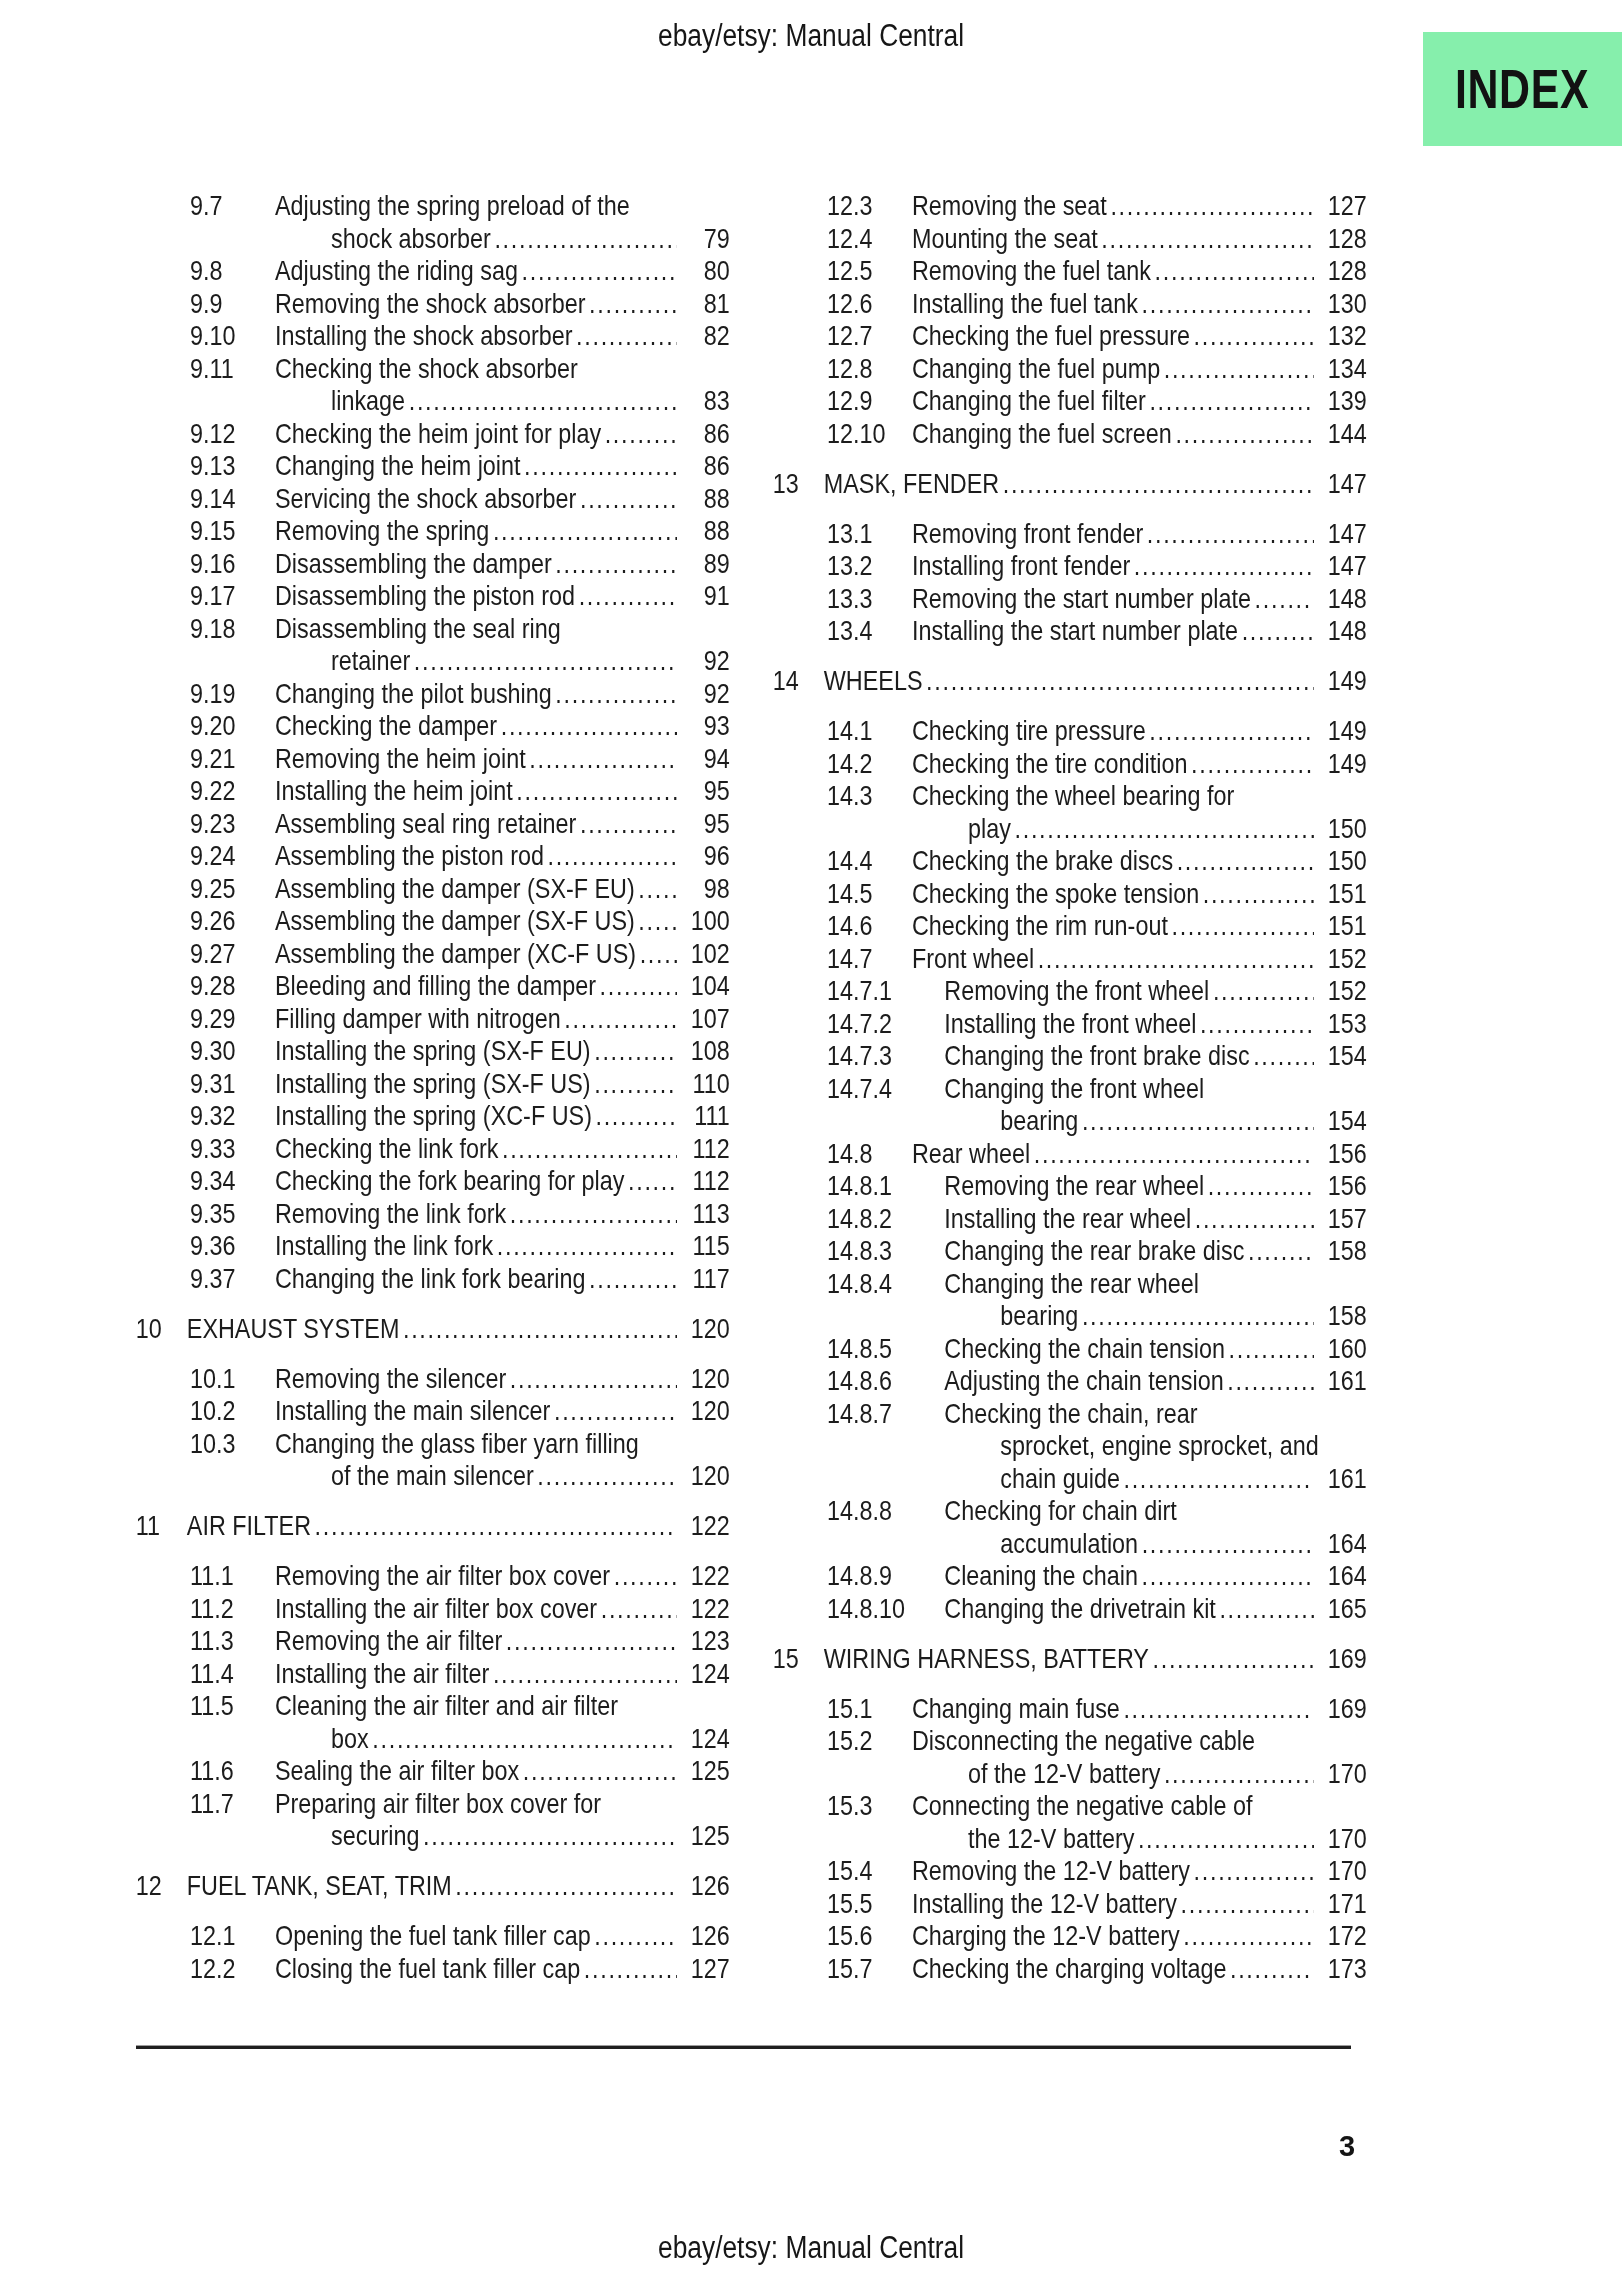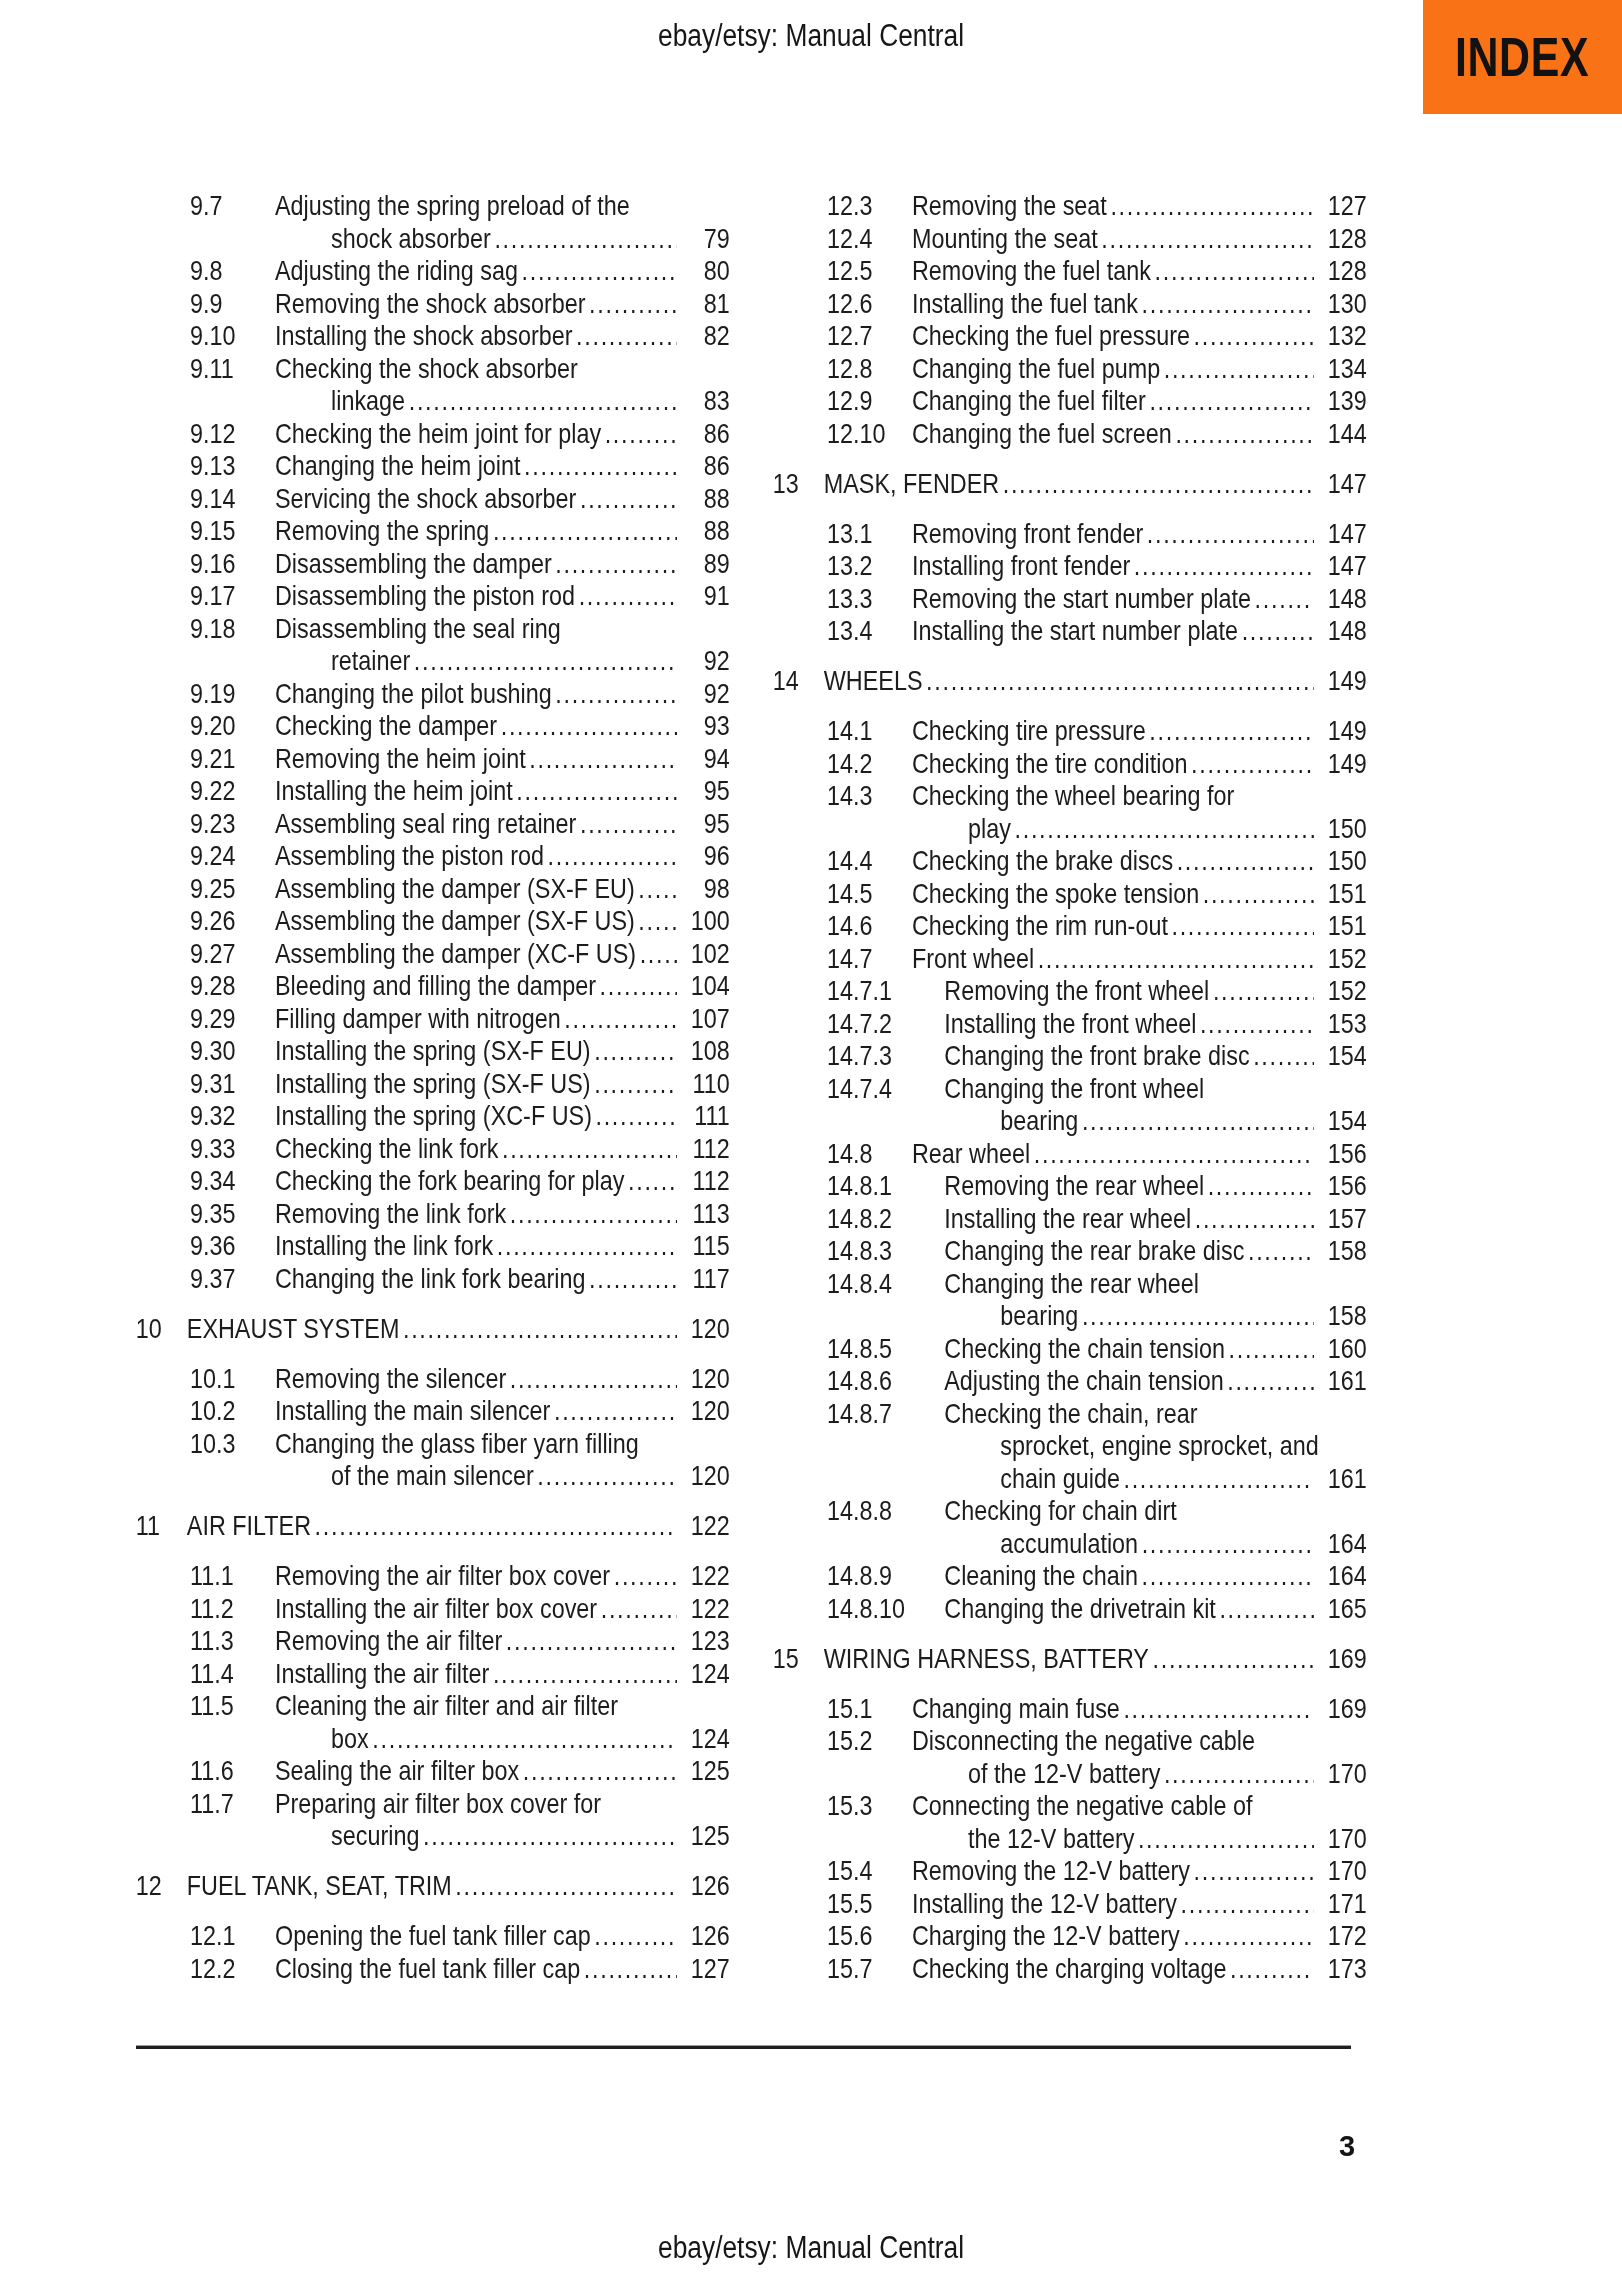--- a/index.html
+++ b/index.html
@@ -70,21 +70,21 @@
     transform:scaleX(0.85);
   }
 </style>
 </head>
 <body>
 
 <div class="page-header">
   <span class="htitle">ebay/etsy: Manual Central</span>
 </div>
 
-<div class="index-tab" style="background: #f97316;">
+<div class="index-tab" style="background: #86efac; margin-top: 32px;">
   <span class="ilabel">INDEX</span>
 </div>
 
 <div class="toc-col left" id="toc-col-0">
     <div class="line lv1">
       <span class="num">9.7</span>
       <span class="txt">Adjusting the spring preload of the</span>
     </div>
     <div class="line lv1 cont">
       <span class="txt">shock absorber</span>

